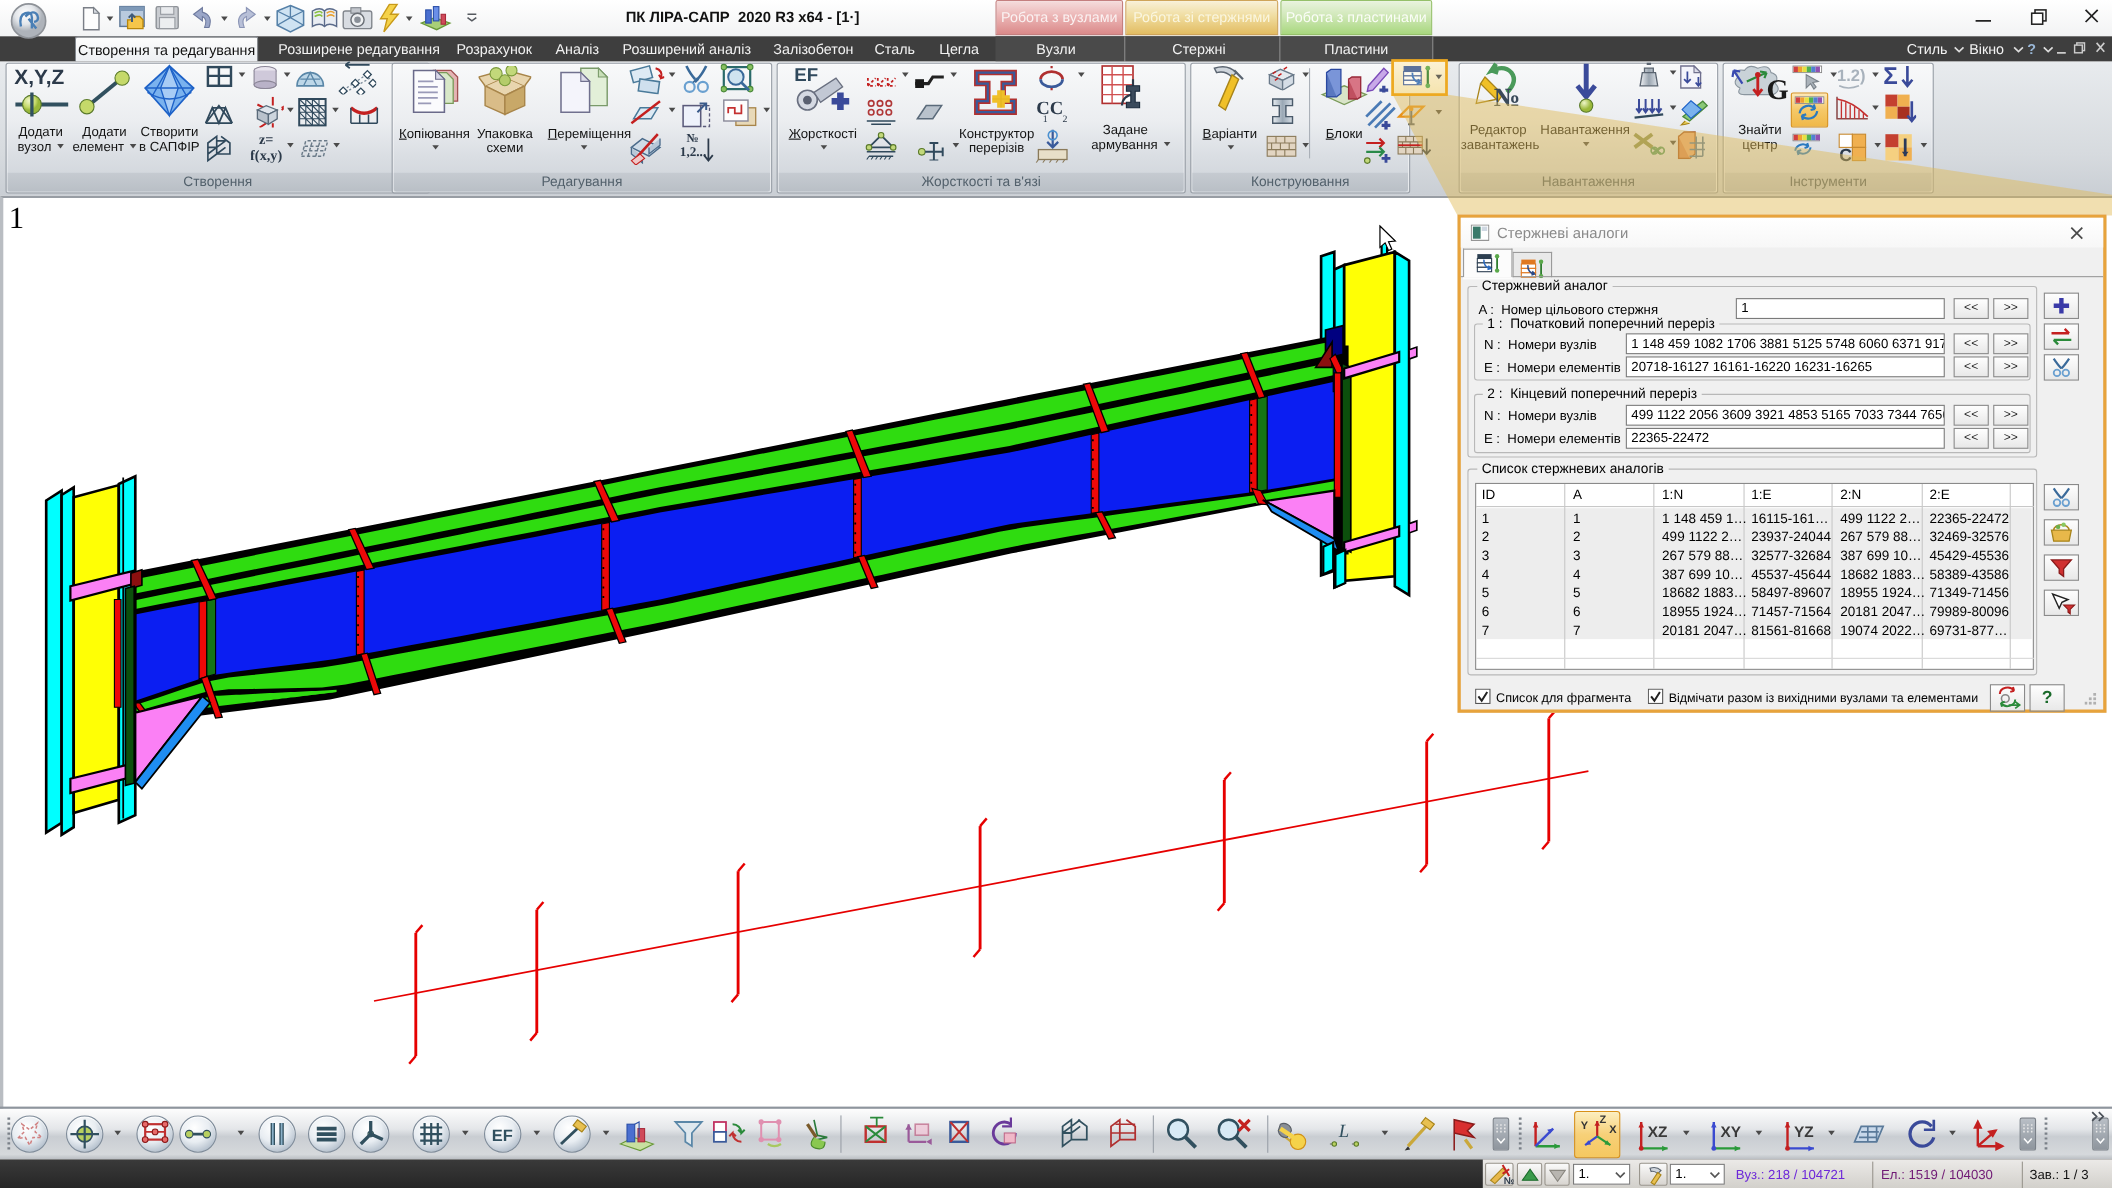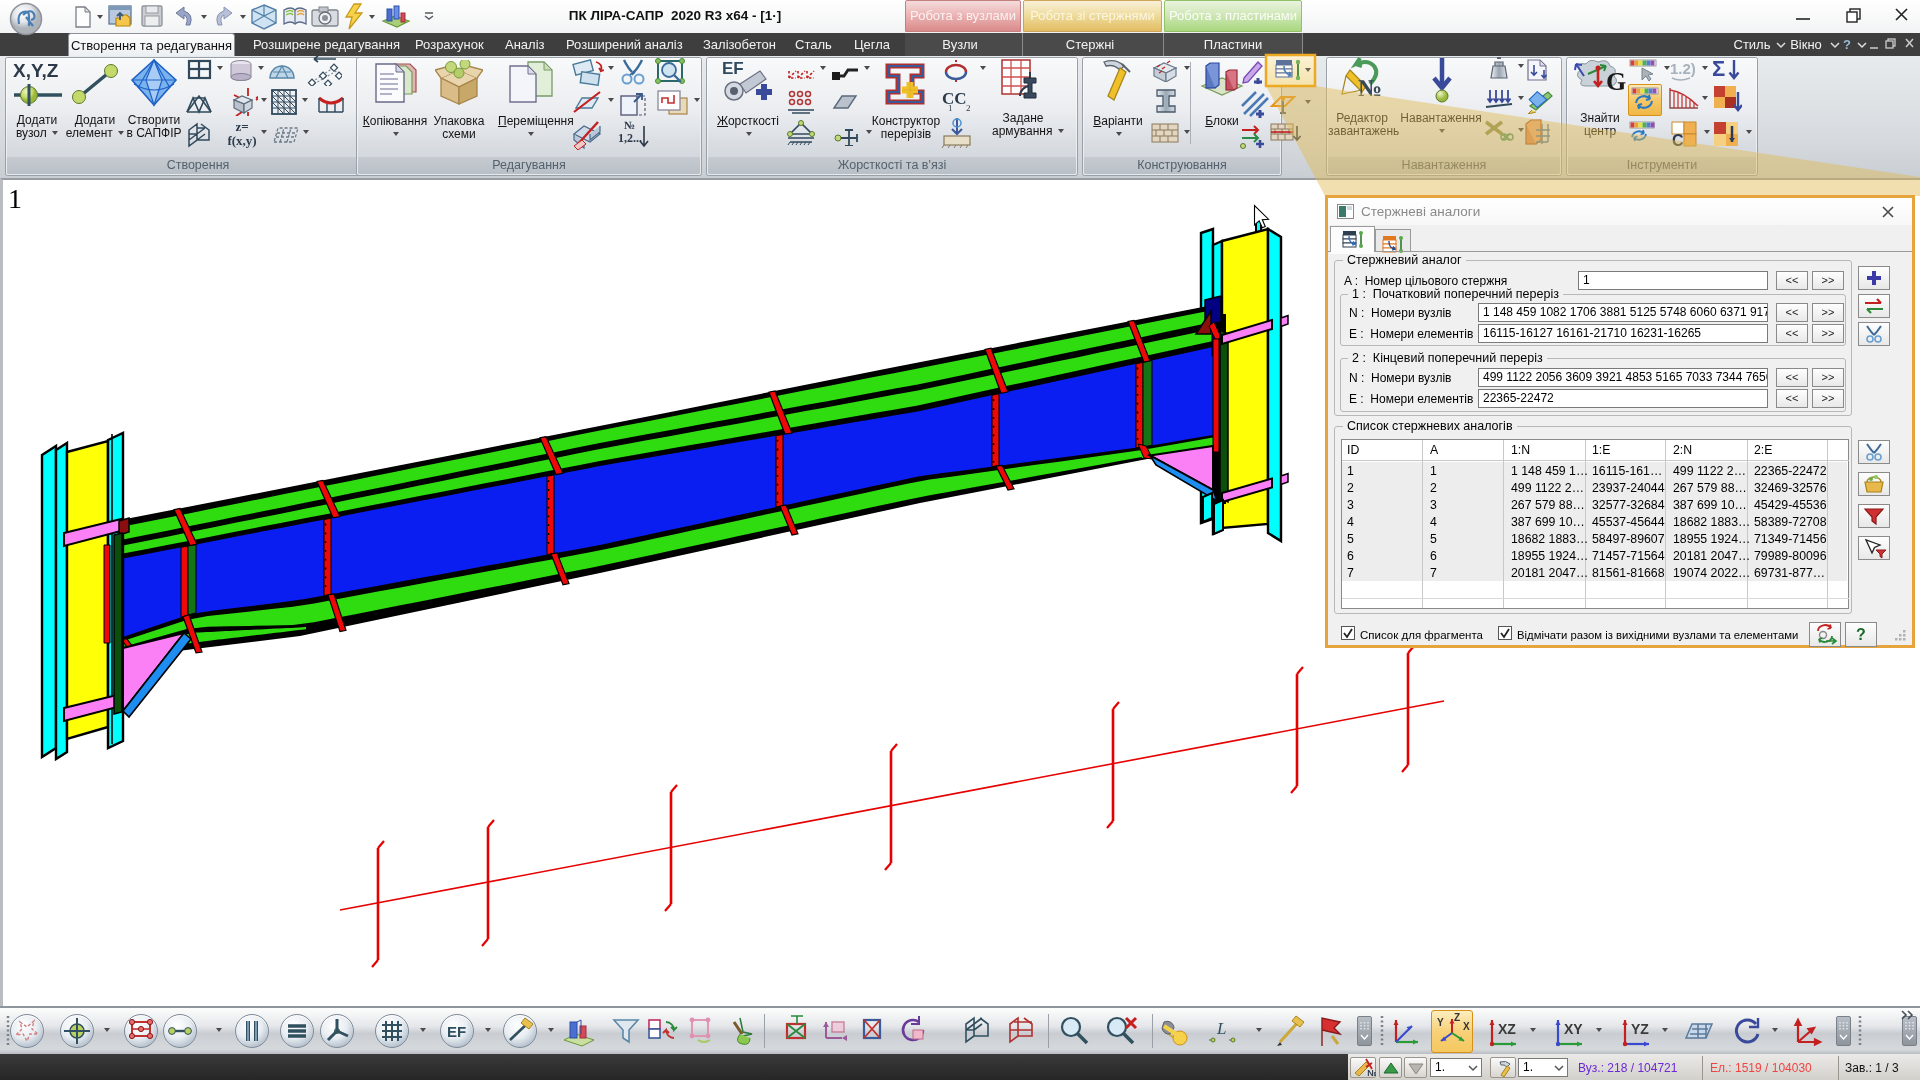--- a/index.html
+++ b/index.html
@@ -787,21 +787,21 @@
 <div class="btn2" style="left:448px;top:73px;width:32px;height:19px;line-height:17px">&lt;&lt;</div>
 <div class="btn2" style="left:484px;top:73px;width:32px;height:19px;line-height:17px">&gt;&gt;</div>
 <div class="gbox" style="left:12px;top:96px;width:506px;height:52px">
       <div class="glab" style="left:7px">1 :&nbsp; Початковий поперечний переріз</div>
     </div>
 <div class="dlab" style="left:21px;top:108px">N :&nbsp; Номери вузлів</div>
 <div class="fld" style="left:150px;top:105px;width:290px;height:19px">1 148 459 1082 1706 3881 5125 5748 6060 6371 9172 104</div>
 <div class="btn2" style="left:448px;top:105px;width:32px;height:19px;line-height:17px">&lt;&lt;</div>
 <div class="btn2" style="left:484px;top:105px;width:32px;height:19px;line-height:17px">&gt;&gt;</div>
 <div class="dlab" style="left:21px;top:129px">E :&nbsp; Номери елементів</div>
-<div class="fld" style="left:150px;top:126px;width:290px;height:19px">16115-16127 16161-21710 16231-16265</div>
+<div class="fld" style="left:150px;top:126px;width:290px;height:19px">20718-16127 16161-16220 16231-16265</div>
 <div class="btn2" style="left:448px;top:126px;width:32px;height:19px;line-height:17px">&lt;&lt;</div>
 <div class="btn2" style="left:484px;top:126px;width:32px;height:19px;line-height:17px">&gt;&gt;</div>
 <div class="gbox" style="left:12px;top:160px;width:506px;height:54px">
       <div class="glab" style="left:7px">2 :&nbsp; Кінцевий поперечний переріз</div>
     </div>
 <div class="dlab" style="left:21px;top:173px">N :&nbsp; Номери вузлів</div>
 <div class="fld" style="left:150px;top:170px;width:290px;height:19px">499 1122 2056 3609 3921 4853 5165 7033 7344 7656 796</div>
 <div class="btn2" style="left:448px;top:170px;width:32px;height:19px;line-height:17px">&lt;&lt;</div>
 <div class="btn2" style="left:484px;top:170px;width:32px;height:19px;line-height:17px">&gt;&gt;</div>
 <div class="dlab" style="left:21px;top:194px">E :&nbsp; Номери елементів</div>
@@ -848,21 +848,21 @@
 <div class="cell" style="left:102px;top:300px">3</div>
 <div class="cell" style="left:183px;top:300px">267 579 88…</div>
 <div class="cell" style="left:264px;top:300px">32577-32684</div>
 <div class="cell" style="left:345px;top:300px">387 699 10…</div>
 <div class="cell" style="left:426px;top:300px">45429-45536</div>
 <div class="cell" style="left:19px;top:317px">4</div>
 <div class="cell" style="left:102px;top:317px">4</div>
 <div class="cell" style="left:183px;top:317px">387 699 10…</div>
 <div class="cell" style="left:264px;top:317px">45537-45644</div>
 <div class="cell" style="left:345px;top:317px">18682 1883…</div>
-<div class="cell" style="left:426px;top:317px">58389-72708</div>
+<div class="cell" style="left:426px;top:317px">58389-43586</div>
 <div class="cell" style="left:19px;top:334px">5</div>
 <div class="cell" style="left:102px;top:334px">5</div>
 <div class="cell" style="left:183px;top:334px">18682 1883…</div>
 <div class="cell" style="left:264px;top:334px">58497-89607</div>
 <div class="cell" style="left:345px;top:334px">18955 1924…</div>
 <div class="cell" style="left:426px;top:334px">71349-71456</div>
 <div class="cell" style="left:19px;top:351px">6</div>
 <div class="cell" style="left:102px;top:351px">6</div>
 <div class="cell" style="left:183px;top:351px">18955 1924…</div>
 <div class="cell" style="left:264px;top:351px">71457-71564</div>
@@ -1194,15 +1194,15 @@
 <svg class="a" style="left:1494px;top:1058px;z-index:3" width="22" height="20">
     <path d="M6 4 Q12 2 16 6 L13 9 Q10 6 7 7 Z" fill="#cfd5dc" stroke="#5a6470"></path>
     <path d="M13 8 L7 17 l3 2 L16 10 Z" fill="#e8c050" stroke="#a8841a"></path>
   </svg>
 <div class="fld" style="left:1518px;top:1058px;width:50px;height:19px;z-index:3">1.</div>
 <svg class="a" style="left:1554px;top:1065px;z-index:4" width="10" height="7">
     <path d="M1 1 l4 4 l4 -4" stroke="#555" stroke-width="1.5" fill="none"></path>
   </svg>
 <div class="a" style="left:1578px;top:1061px;font-size:12px;color:#6d28d9;z-index:3">Вуз.: 218 / 104721</div>
 <div class="a" style="left:1702px;top:1056px;width:1px;height:24px;background:#9a968e;z-index:3"></div>
-<div class="a" style="left:1710px;top:1061px;font-size:12px;color:#ef4444;z-index:3">Ел.: 1519 / 104030</div>
+<div class="a" style="left:1710px;top:1061px;font-size:12px;color:#701a75;z-index:3">Ел.: 1519 / 104030</div>
 <div class="a" style="left:1838px;top:1056px;width:1px;height:24px;background:#9a968e;z-index:3"></div>
 <div class="a" style="left:1845px;top:1061px;font-size:12px;color:#111;z-index:3">Зав.: 1 / 3</div>
 
 </body></html>

